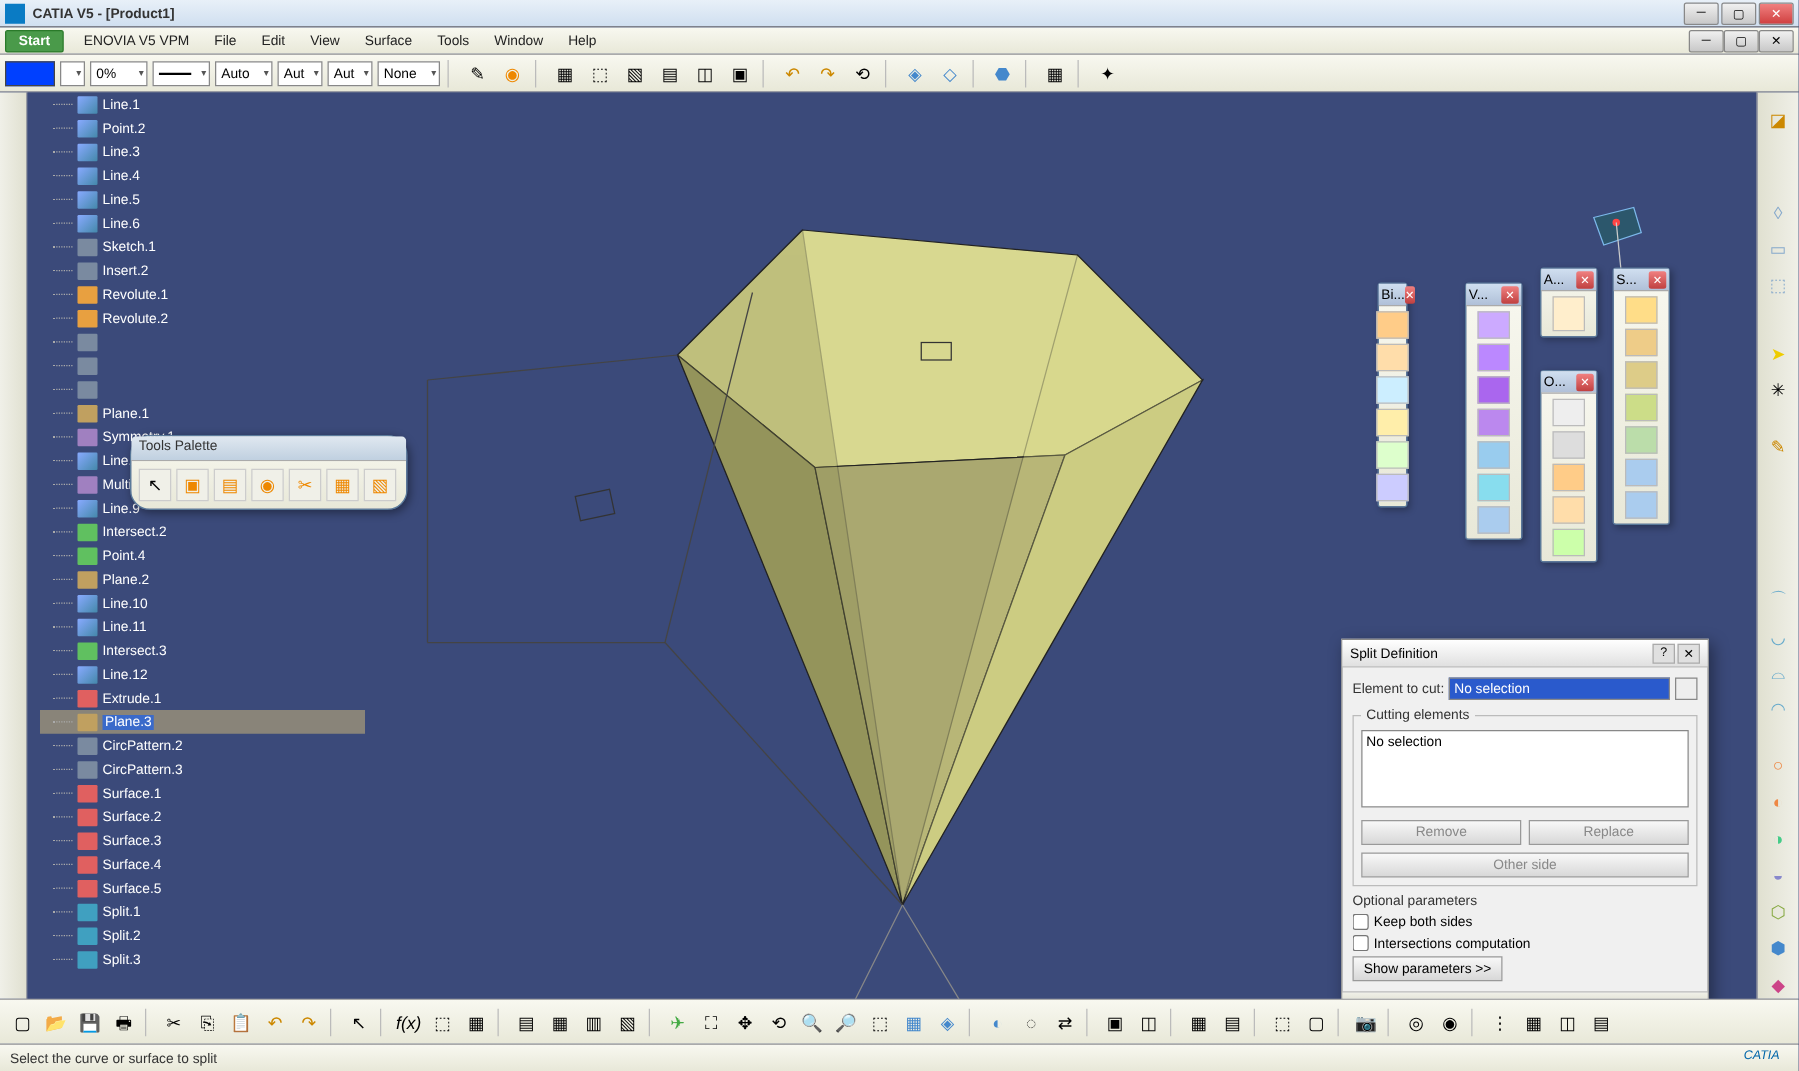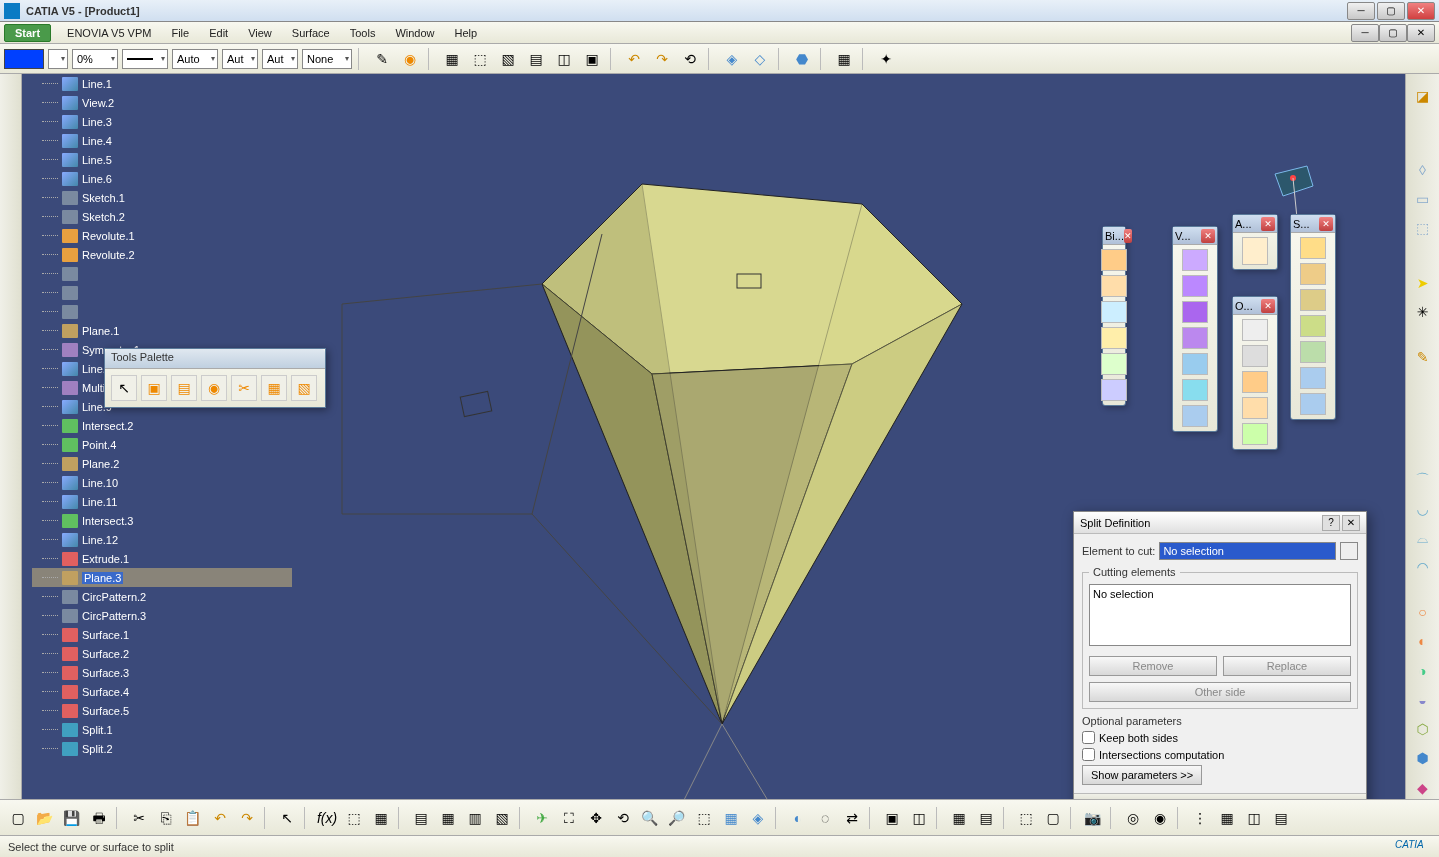--- a/index.html
+++ b/index.html
@@ -46,21 +46,21 @@
 .tree .nicon.rev { background:#e8a040; }
 .tree .nicon.sym { background:#a080c0; }
 .tree .nicon.pt { background:#60c060; }
 .tree .nicon.pl { background:#c0a060; }
 .tree .nicon.ex { background:#e06060; }
 .tree .nicon.sp { background:#40a0c0; }
 .tree .node.sel { background:rgba(255,220,120,0.4); }
 .tree .node.sel .label { background:#3a6aca; padding:0 2px; }
 
 
-.palette { position:absolute; left:82px; top:274px; width:222px; background:linear-gradient(#f8f8f0,#e8e8d8); border:1px solid #5a7a9a; border-radius:0; box-shadow:2px 2px 8px rgba(0,0,0,0.4); }
+.palette { position:absolute; left:82px; top:274px; width:222px; background:linear-gradient(#f8f8f0,#e8e8d8); border:1px solid #5a7a9a; border-radius:16px; box-shadow:2px 2px 8px rgba(0,0,0,0.4); }
 .palette .pt-title { height:20px; background:linear-gradient(#e0e8f0,#c0d0e0); padding:2px 6px; color:#333; border-bottom:1px solid #aaa; border-radius:4px 4px 0 0; }
 .palette .pt-body { display:flex; padding:6px; gap:4px; }
 .palette .pbtn { width:26px; height:26px; border:1px solid #ccc; background:#f0f0e8; display:flex; align-items:center; justify-content:center; }
 
 
 .floatwin { position:absolute; background:linear-gradient(#f8f8f0,#e8e8d8); border:1px solid #5a7a9a; border-radius:3px; box-shadow:2px 2px 6px rgba(0,0,0,0.3); }
 .floatwin .fw-title { height:18px; background:linear-gradient(#d0dff0,#b0c0d8); display:flex; align-items:center; justify-content:space-between; padding:0 2px; font-size:10px; border-bottom:1px solid #aaa; }
 .floatwin .fw-close { width:14px; height:14px; background:linear-gradient(#f08080,#c04040); color:#fff; font-size:9px; display:flex; align-items:center; justify-content:center; border-radius:2px; }
 .floatwin .fw-body { padding:4px; display:flex; flex-direction:column; gap:4px; align-items:center; }
 .floatwin .fbtn { width:26px; height:22px; border:1px solid #bbb; background:#f0f0e8; }
@@ -265,21 +265,21 @@
 
 <div class="viewport">
 
   <div class="tree" id="tree">
       <div class="node">
         <div class="nicon line"></div>
         <span class="label">Line.1</span>
       </div>
       <div class="node">
         <div class="nicon line"></div>
-        <span class="label">View.2</span>
+        <span class="label">Point.2</span>
       </div>
       <div class="node">
         <div class="nicon line"></div>
         <span class="label">Line.3</span>
       </div>
       <div class="node">
         <div class="nicon line"></div>
         <span class="label">Line.4</span>
       </div>
       <div class="node">
@@ -289,21 +289,21 @@
       <div class="node">
         <div class="nicon line"></div>
         <span class="label">Line.6</span>
       </div>
       <div class="node">
         <div class="nicon sk"></div>
         <span class="label">Sketch.1</span>
       </div>
       <div class="node">
         <div class="nicon sk"></div>
-        <span class="label">Sketch.2</span>
+        <span class="label">Insert.2</span>
       </div>
       <div class="node">
         <div class="nicon rev"></div>
         <span class="label">Revolute.1</span>
       </div>
       <div class="node">
         <div class="nicon rev"></div>
         <span class="label">Revolute.2</span>
       </div>
       <div class="node">
@@ -402,20 +402,24 @@
         <div class="nicon ex"></div>
         <span class="label">Surface.5</span>
       </div>
       <div class="node">
         <div class="nicon sp"></div>
         <span class="label">Split.1</span>
       </div>
       <div class="node">
         <div class="nicon sp"></div>
         <span class="label">Split.2</span>
+      </div>
+      <div class="node">
+        <div class="nicon sp"></div>
+        <span class="label">Split.3</span>
       </div>
     </div>
 
   <svg width="1000" height="760" style="position:absolute;left:200px;top:10px">
     <polygon points="420,100 640,120 740,220 630,280 430,290 320,200" fill="#d8d890" stroke="#222" stroke-width="1"></polygon>
     <polygon points="320,200 430,290 500,640" fill="#9a9a60" stroke="#222"></polygon>
     <polygon points="430,290 630,280 500,640" fill="#aaa870" stroke="#222"></polygon>
     <polygon points="630,280 740,220 500,640" fill="#c8c880" stroke="#222"></polygon>
     <polygon points="740,220 640,120 500,640" fill="#d8d888" stroke="#222" opacity="0.3"></polygon>
     <polygon points="420,100 320,200 500,640" fill="#888850" stroke="#222" opacity="0.3"></polygon>

